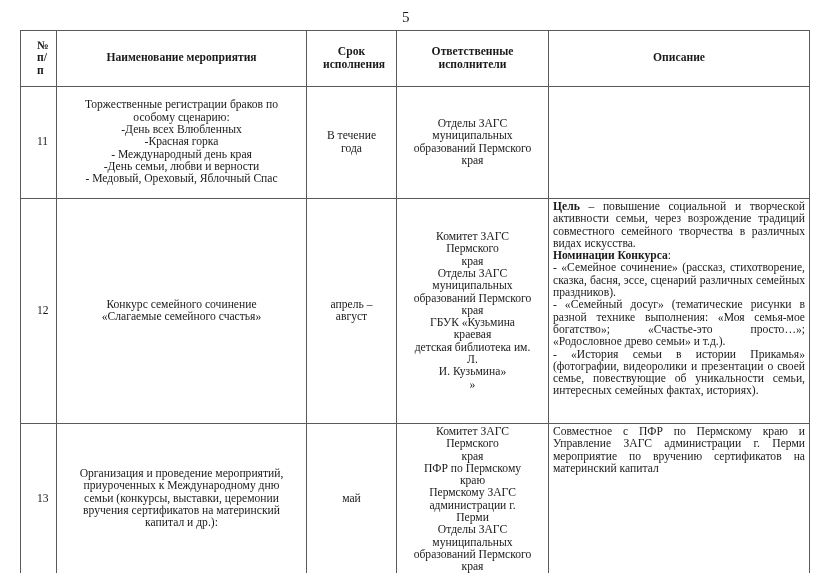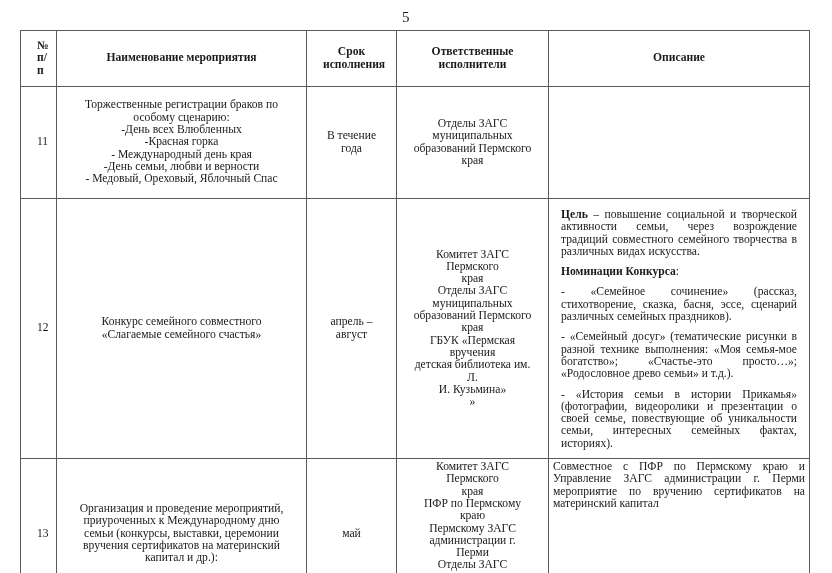--- a/index.html
+++ b/index.html
@@ -11,21 +11,21 @@
   table.plan td, table.plan th { border:1px solid #5a5a5a; padding:0 16px; font-size:11.6px;
                line-height:12.3px; vertical-align:middle; }
   table.plan th { font-weight:bold; text-align:center; height:55px; font-size:11.6px; }
   col.c1 { width:36px; } col.c2 { width:250px; } col.c3 { width:90px; }
   col.c4 { width:152px; } col.c5 { width:261px; }
   .center { text-align:center; }
   tr.r11 td { height:109px;text-align:center; }
   tr.r12 td { height:222px; }
   tr.r13 td { height:125px; }
   .desc { text-align:justify; vertical-align:top !important; padding:2px 4px 0 4px !important; }
-  .desc p { margin:8px; }
+  .desc p { margin:0; }
   .line { display:block; }
   .resp13 { vertical-align:top !important; padding-top:2px !important; }
 </style>
 </head>
 <body>
 
 <div class="page-number">5</div>
 
 <table class="plan">
   <colgroup>
@@ -63,35 +63,35 @@
         <span class="line">муниципальных</span>
         <span class="line">образований Пермского</span>
         <span class="line">края</span>
       </td>
       <td class="desc"></td>
     </tr>
 
     <tr class="r12">
       <td class="center">12</td>
       <td class="center">
-        <span class="line">Конкурс семейного совместного</span>
+        <span class="line">Конкурс семейного сочинение</span>
         <span class="line">«Слагаемые семейного счастья»</span>
       </td>
       <td class="center">
         <span class="line">апрель –</span>
         <span class="line">август</span>
       </td>
       <td class="center">
         <span class="line">Комитет ЗАГС Пермского</span>
         <span class="line">края</span>
         <span class="line">Отделы ЗАГС</span>
         <span class="line">муниципальных</span>
         <span class="line">образований  Пермского</span>
         <span class="line">края</span>
-        <span class="line">ГБУК  «Пермская вручения</span>
+        <span class="line">ГБУК  «Кузьмина краевая</span>
         <span class="line">детская библиотека им. Л.</span>
         <span class="line">И. Кузьмина»</span>
         <span class="line">»</span>
       </td>
       <td class="desc">
         <p><b>Цель</b><span> – повышение социальной и творческой активности семьи, через возрождение традиций совместного семейного творчества в различных видах искусства.</span></p>
         <p><b>Номинации Конкурса</b><span>:</span></p>
         <p>-        «Семейное сочинение» (рассказ, стихотворение, сказка, басня, эссе, сценарий различных семейных праздников).</p>
         <p>- «Семейный досуг» (тематические рисунки в разной технике выполнения: «Моя семья-мое богатство»;   «Счастье-это   просто…»; «Родословное древо семьи» и т.д.).</p>
         <p>-  «История семьи в истории Прикамья» (фотографии, видеоролики и презентации о своей семье, повествующие об уникальности семьи,  интересных  семейных  фактах, историях).</p>

